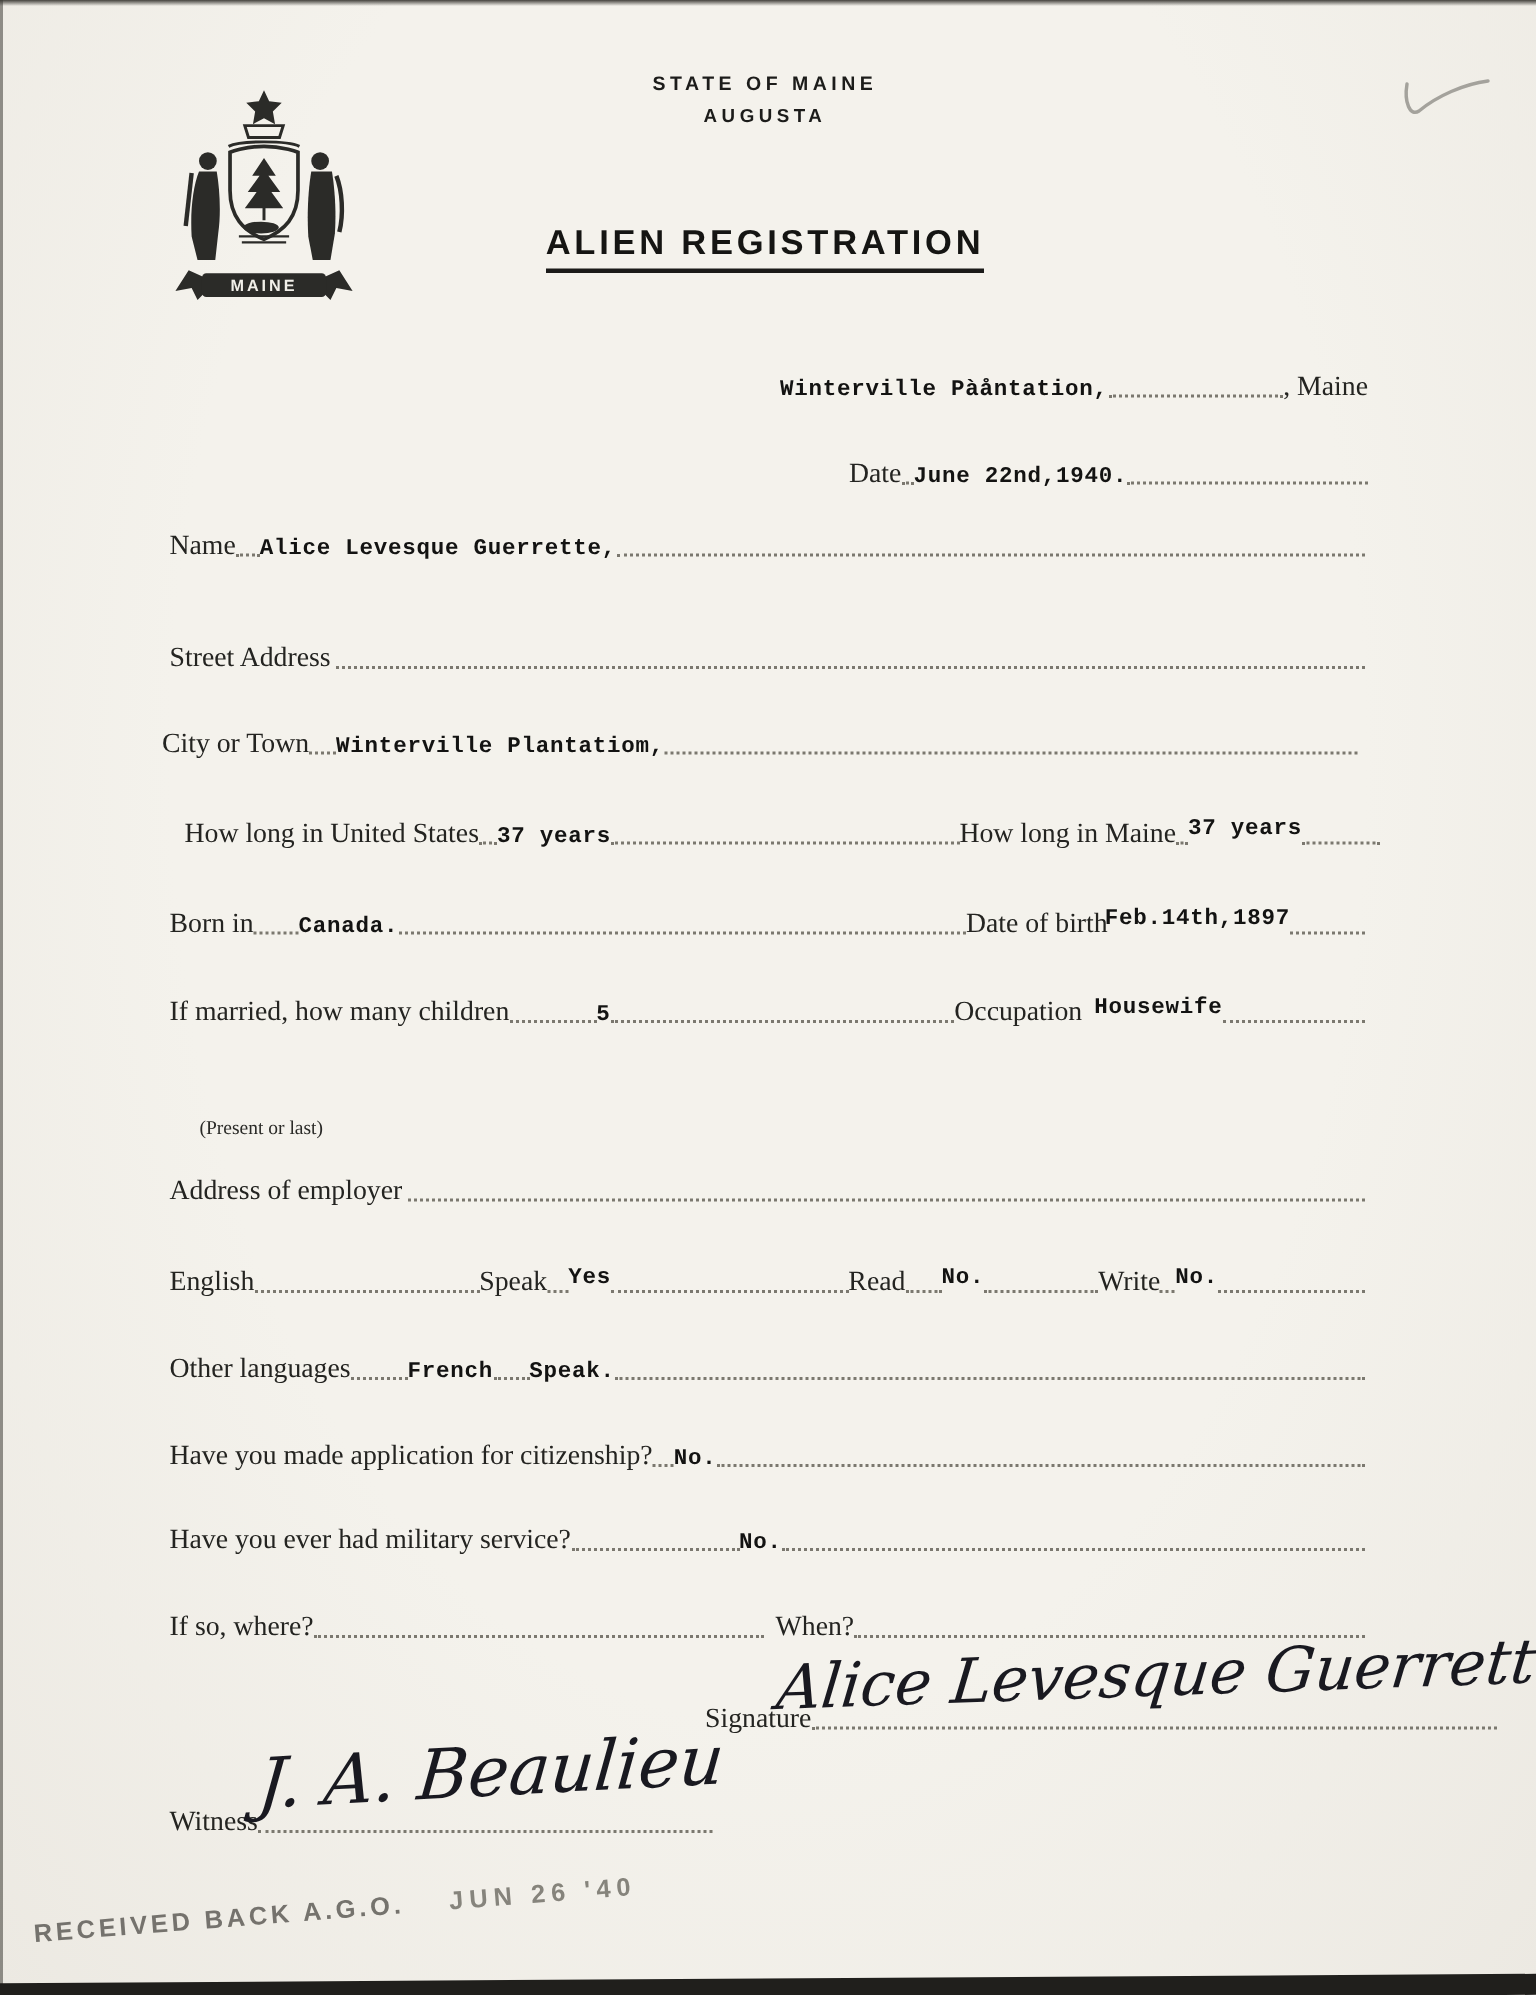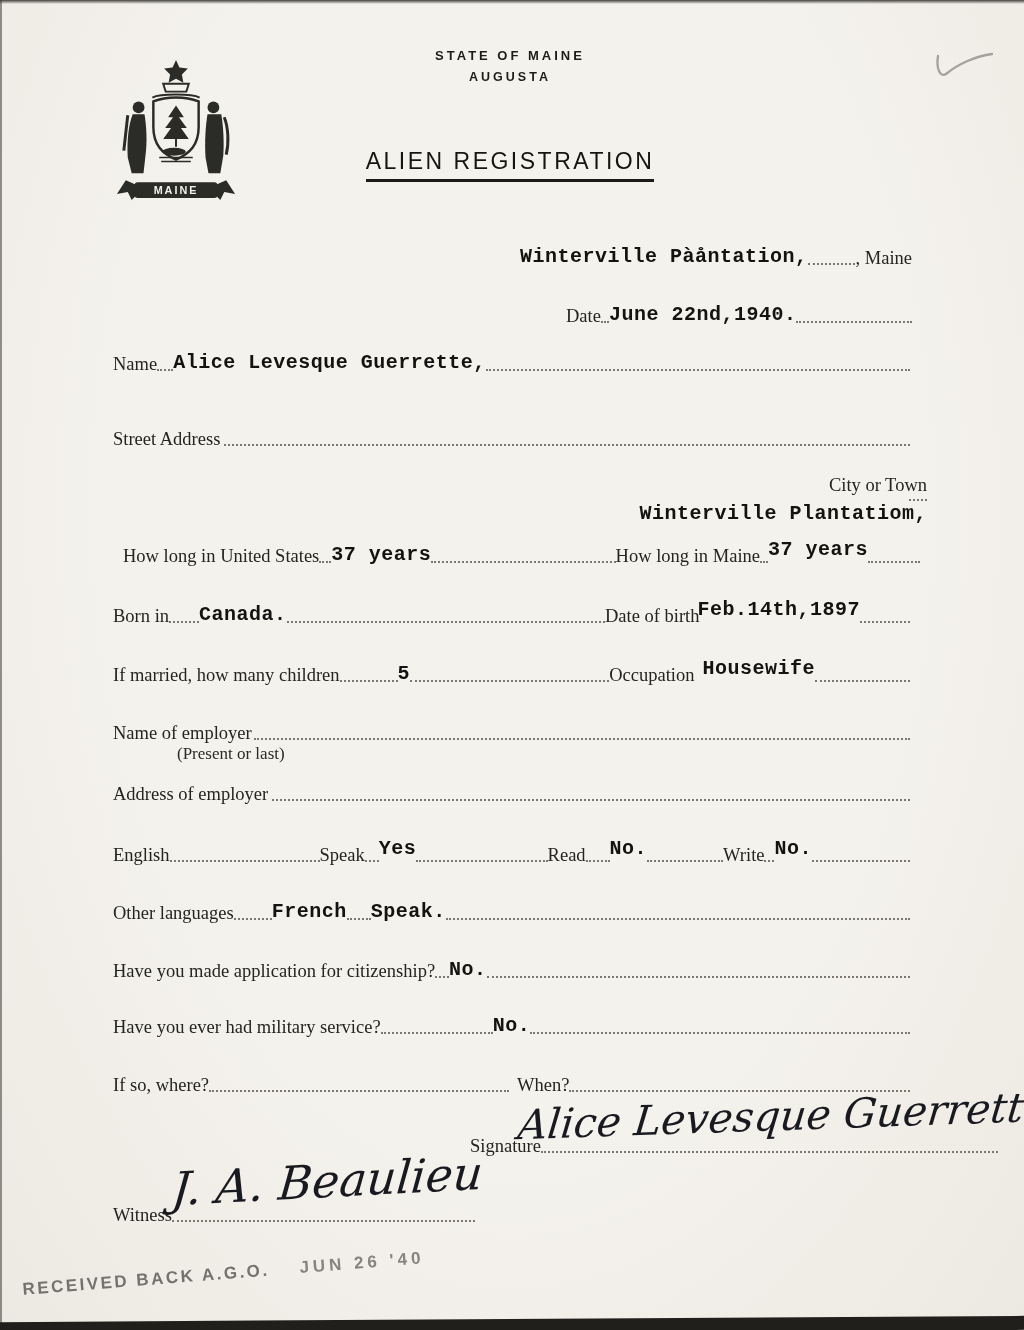--- a/index.html
+++ b/index.html
@@ -15,37 +15,37 @@
   .edge-bottom { position:absolute; left:-8px; top:1319px; width:1040px; height:14px;
     background:#201f1c; transform:rotate(-0.35deg); }
 
   .hdr { position:absolute; left:280px; top:48px; width:460px; text-align:center;
     font-family:"Liberation Sans", sans-serif; color:#1c1c1a; }
   .hdr .l1 { font-size:13px; font-weight:bold; letter-spacing:3px; }
   .hdr .l2 { font-size:18px; font-weight:bold; letter-spacing:1.5px; margin-top:8px; }
   .hdr .l3 { font-size:12.5px; font-weight:bold; letter-spacing:3px; margin-top:7px; }
   .title-wrap { position:absolute; left:280px; top:148px; width:460px; text-align:center; }
   .title-wrap span { display:inline-block; font-family:"Liberation Sans",sans-serif;
-    font-weight:normal; font-size:23px; letter-spacing:2.5px; color:#151513;
+    font-weight:bold; font-size:23px; letter-spacing:2.5px; color:#151513;
     border-bottom:3px solid #1b1b19; padding-bottom:4px; }
 
   .seal { position:absolute; left:112px; top:58px; }
 
   .check { position:absolute; left:928px; top:38px; }
 
   .row { position:absolute; display:flex; align-items:flex-end; height:30px; }
   .lbl { font-family:"Liberation Serif",serif; font-size:18.5px; color:#242421;
     white-space:nowrap; flex:none; line-height:1.05; }
   .typed { font-family:"Liberation Mono","DejaVu Sans Mono",monospace; font-weight:700;
-    font-size:20px; letter-spacing:.5px; color:#131312; white-space:pre; flex:none;
+    font-size:15px; letter-spacing:.5px; color:#131312; white-space:pre; flex:none;
     margin-bottom:1px; line-height:1; }
   .typed.raised { margin-bottom:6px; }
   .dots { border-bottom:2px dotted #7b786f; margin-bottom:3px; height:4px; flex:none; }
   .dots.grow { flex:1 1 auto; }
-  .note { position:absolute; font-size:17px; color:#2a2a27; font-family:"Liberation Serif",serif;margin-left:44px; }
+  .note { position:absolute; font-size:13px; color:#2a2a27; font-family:"Liberation Serif",serif; }
 
   .script { position:absolute; font-family:"DejaVu Serif", serif; font-style:italic;
     color:#191920; white-space:nowrap; line-height:1; }
   .sig1 { left:518px; top:1096px; font-size:41px; transform:rotate(-2deg) skewX(-8deg); }
   .sig2 { left:172px; top:1158px; font-size:46px; transform:rotate(-3deg) skewX(-8deg); }
 
   .stamp { position:absolute; left:22px; top:1264px; transform:rotate(-4.5deg);
     font-family:"Liberation Sans",sans-serif; font-weight:bold; font-size:17px;
     letter-spacing:2.5px; color:rgba(110,108,102,.95); white-space:nowrap; }
   .stamp .d { margin-left:30px; letter-spacing:4px; color:rgba(122,120,112,.9); }
@@ -110,21 +110,21 @@
     <span class="dots" style="width:16px"></span>
     <span class="typed">Alice Levesque Guerrette,</span>
     <span class="dots grow"></span>
   </div>
 
   <div class="row" style="left:113px; top:419px; width:797px;">
     <span class="lbl">Street Address</span>
     <span class="dots grow" style="margin-left:4px"></span>
   </div>
 
-  <div class="row" style="left:130px; top:476px; width:797px;flex-direction:column;">
+  <div class="row" style="left:108px; top:476px; width:797px;">
     <span class="lbl">City or Town</span>
     <span class="dots" style="width:18px"></span>
     <span class="typed">Winterville Plantatiom,</span>
     <span class="dots grow"></span>
   </div>
 
   <div class="row" style="left:123px; top:536px; width:797px;">
     <span class="lbl">How long in United States</span>
     <span class="dots" style="width:12px"></span>
     <span class="typed">37 years</span>
@@ -148,24 +148,20 @@
   <div class="row" style="left:113px; top:655px; width:797px;text-align:center;">
     <span class="lbl">If married, how many children</span>
     <span class="dots" style="width:58px"></span>
     <span class="typed">5</span>
     <span class="dots grow"></span>
     <span class="lbl">Occupation</span>
     <span class="typed raised" style="margin-left:8px">Housewife</span>
     <span class="dots" style="width:95px"></span>
   </div>
 
-  <div class="row" style="left:113px; top:713px; width:797px;">
-    <span class="lbl">Name of employer</span>
-    <span class="dots grow" style="margin-left:2px"></span>
-  </div>
   <div class="note" style="left:133px; top:744px;">(Present or last)</div>
 
   <div class="row" style="left:113px; top:774px; width:797px;">
     <span class="lbl">Address of employer</span>
     <span class="dots grow" style="margin-left:4px"></span>
   </div>
 
   <div class="row" style="left:113px; top:835px; width:797px;">
     <span class="lbl">English</span>
     <span class="dots" style="width:150px"></span>

